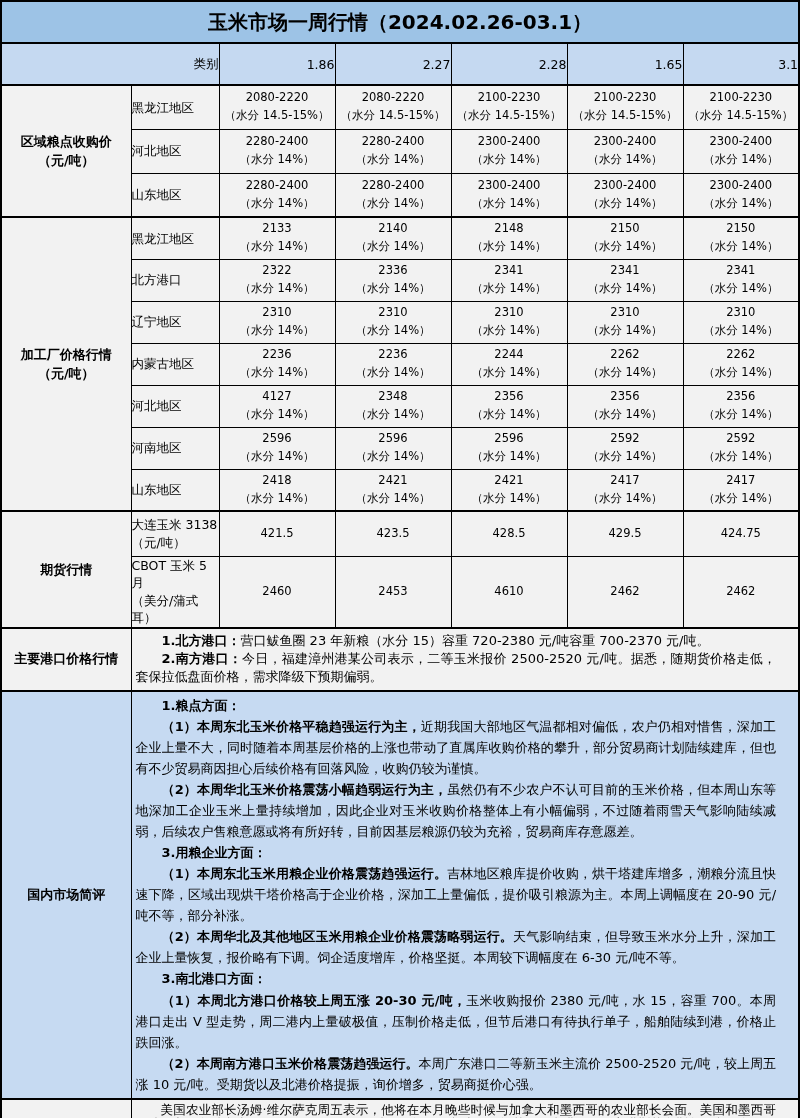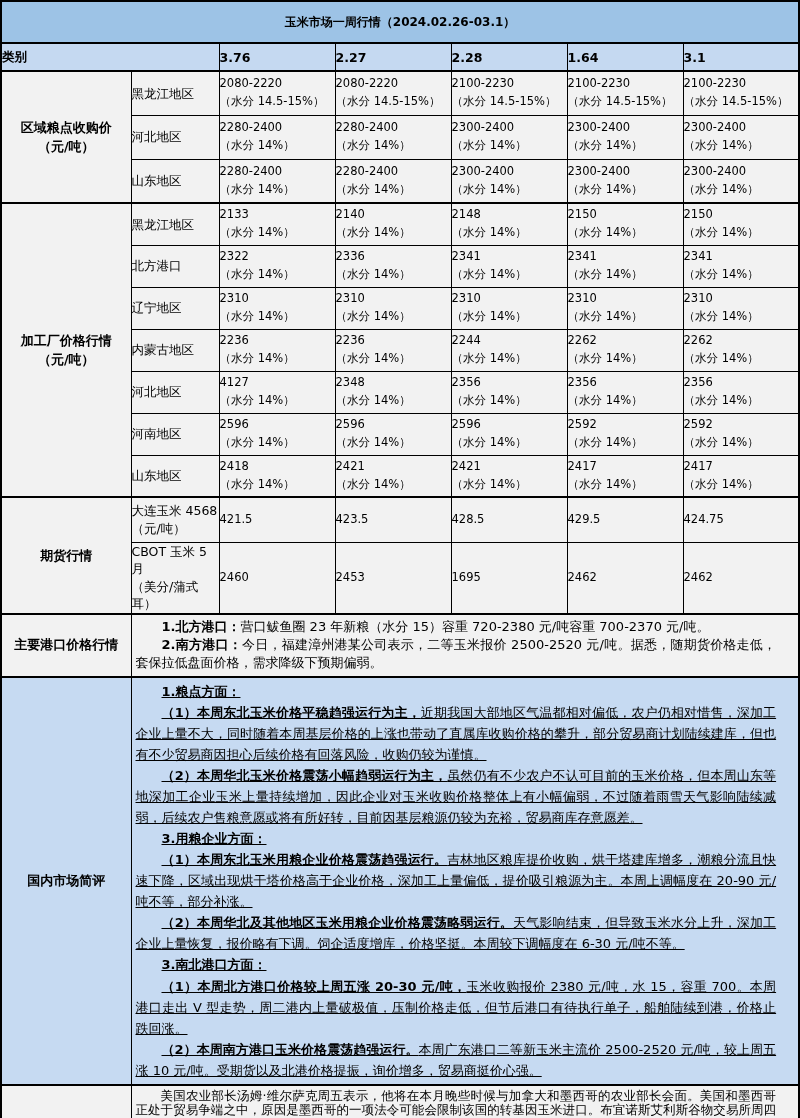--- a/index.html
+++ b/index.html
@@ -20,51 +20,51 @@
     border:2px solid var(--c-border);
   }
   td{
     border:1px solid var(--c-border);
     background:var(--c-gray);
     vertical-align:middle;
     overflow:hidden;
   }
   .title-cell{
     background:var(--c-title);
-    text-align:center;font-weight:bold;font-size:12px;
+    text-align:center;font-weight:bold;font-size:20px;
     height:42px;
   }
   .head-row td{
     background:var(--c-head);
-    text-align:left;font-weight:bold;font-size:12.5px;
-    height:28px;border-bottom-width:2px;
+    text-align:right;font-weight:normal;font-size:12.5px;
+    height:42px;border-bottom-width:2px;
   }
   .title-row td{border-bottom-width:2px;}
   .side-label{
     text-align:center;font-weight:bold;font-size:13px;line-height:1.5;margin-left:10px;
   }
   .region{
     text-align:left;font-size:12.5px;line-height:1.4;
   }
   .val{
-    font-size:11.5px;line-height:1.55;
+    text-align:center;font-size:11.5px;line-height:1.55;
   }
   #section-0 tr{height:44px;}
   #section-1 tr{height:42px;}
   #section-2 tr{height:45px;}
   .thick-top td{border-top-width:2px;}
   .text-cell{
     text-align:justify;
     padding:3px 22px 3px 4px;
     font-size:13px;line-height:1.42;
   }
   .text-cell .para{text-indent:2em;}
   #port-text{min-height:52px;}
   #review-text .para{line-height:1.62;}
-  #review-text{min-height:378px;text-decoration:underline;}
+  #review-text{min-height:378px;}
   .blue{background:var(--c-blue);}
   #news-text .para{line-height:1.17;font-size:12.5px;}
   b{font-weight:bold;}
 </style>
 </head>
 <body>
 
 <table class="tbl">
   <colgroup>
     <col style="width:130px">
@@ -74,24 +74,24 @@
       <col style="width:116px">
       <col style="width:116px">
       <col style="width:116px">
   </colgroup>
   <tbody>
     <tr class="title-row">
       <td class="title-cell" colspan="7">玉米市场一周行情（2024.02.26-03.1）</td>
     </tr>
     <tr class="head-row">
       <td colspan="2">类别</td>
-      <td>3.76</td>
+      <td>1.86</td>
       <td>2.27</td>
       <td>2.28</td>
-      <td>1.64</td>
+      <td>1.65</td>
       <td>3.1</td>
     </tr>
   </tbody>
   <tbody id="section-0">
       <tr class="thick-top">
         <td class="side-label" rowspan="3">
           <div>区域粮点收购价</div>
           <div>（元/吨）</div>
         </td>
         <td class="region">
@@ -349,21 +349,21 @@
           <div>（水分 14%）</div>
         </td>
       </tr>
     </tbody>
   <tbody id="section-2">
       <tr class="thick-top">
         <td class="side-label" rowspan="2">
           <div>期货行情</div>
         </td>
         <td class="region">
-          <div>大连玉米 4568</div>
+          <div>大连玉米 3138</div>
           <div>（元/吨）</div>
         </td>
         <td class="val">
           <div>421.5</div>
         </td>
         <td class="val">
           <div>423.5</div>
         </td>
         <td class="val">
           <div>428.5</div>
@@ -380,21 +380,21 @@
           <div>CBOT 玉米 5 月</div>
           <div>（美分/蒲式耳）</div>
         </td>
         <td class="val">
           <div>2460</div>
         </td>
         <td class="val">
           <div>2453</div>
         </td>
         <td class="val">
-          <div>1695</div>
+          <div>4610</div>
         </td>
         <td class="val">
           <div>2462</div>
         </td>
         <td class="val">
           <div>2462</div>
         </td>
       </tr>
     </tbody>
   <tbody>

